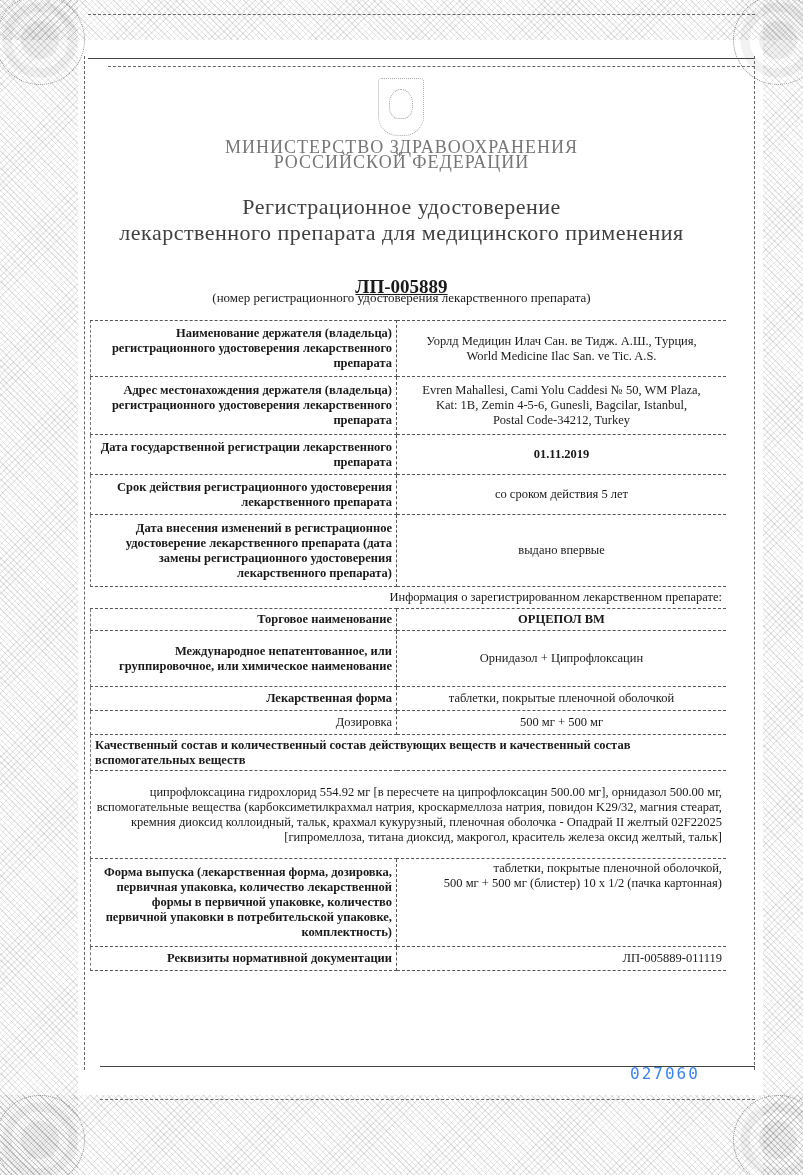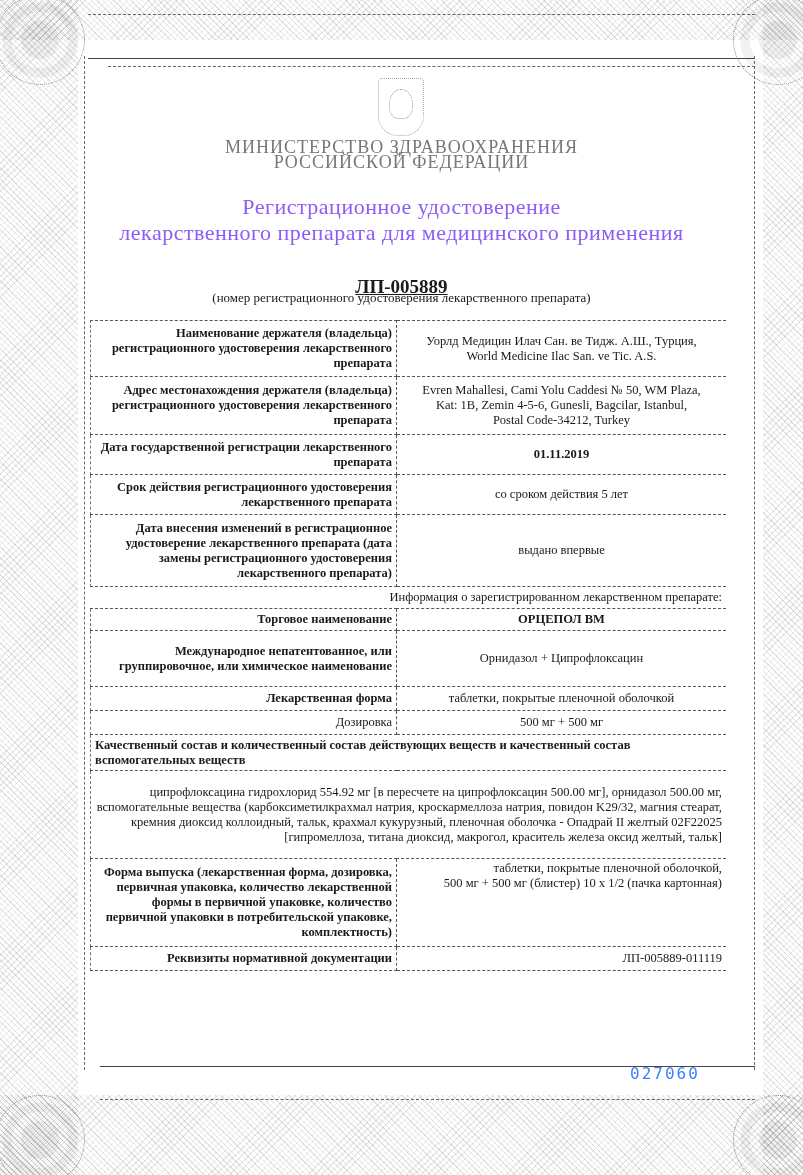--- a/index.html
+++ b/index.html
@@ -50,21 +50,21 @@
   }
 
   .header {
     position: absolute; left: 0; right: 0; top: 140px; text-align: center;
   }
   .ministry {
     font-family: "Liberation Serif", serif; font-size: 18px; letter-spacing: 1px; color: #777;
     line-height: 15px; text-transform: uppercase;
   }
   .title {
-    margin-top: 24px; font-size: 22px; color: #8b5cf6; letter-spacing: 0.5px; line-height: 26px;
+    margin-top: 24px; font-size: 22px; color: #404040; letter-spacing: 0.5px; line-height: 26px;
   }
   .reg-no {
     position: absolute; left: 0; right: 0; top: 276px; text-align: center;
     font-size: 19px; font-weight: bold; text-decoration: underline;
   }
   .reg-no-caption {
     position: absolute; left: 0; right: 0; top: 290px; text-align: center; font-size: 13px;
   }
 
   table.reg {

